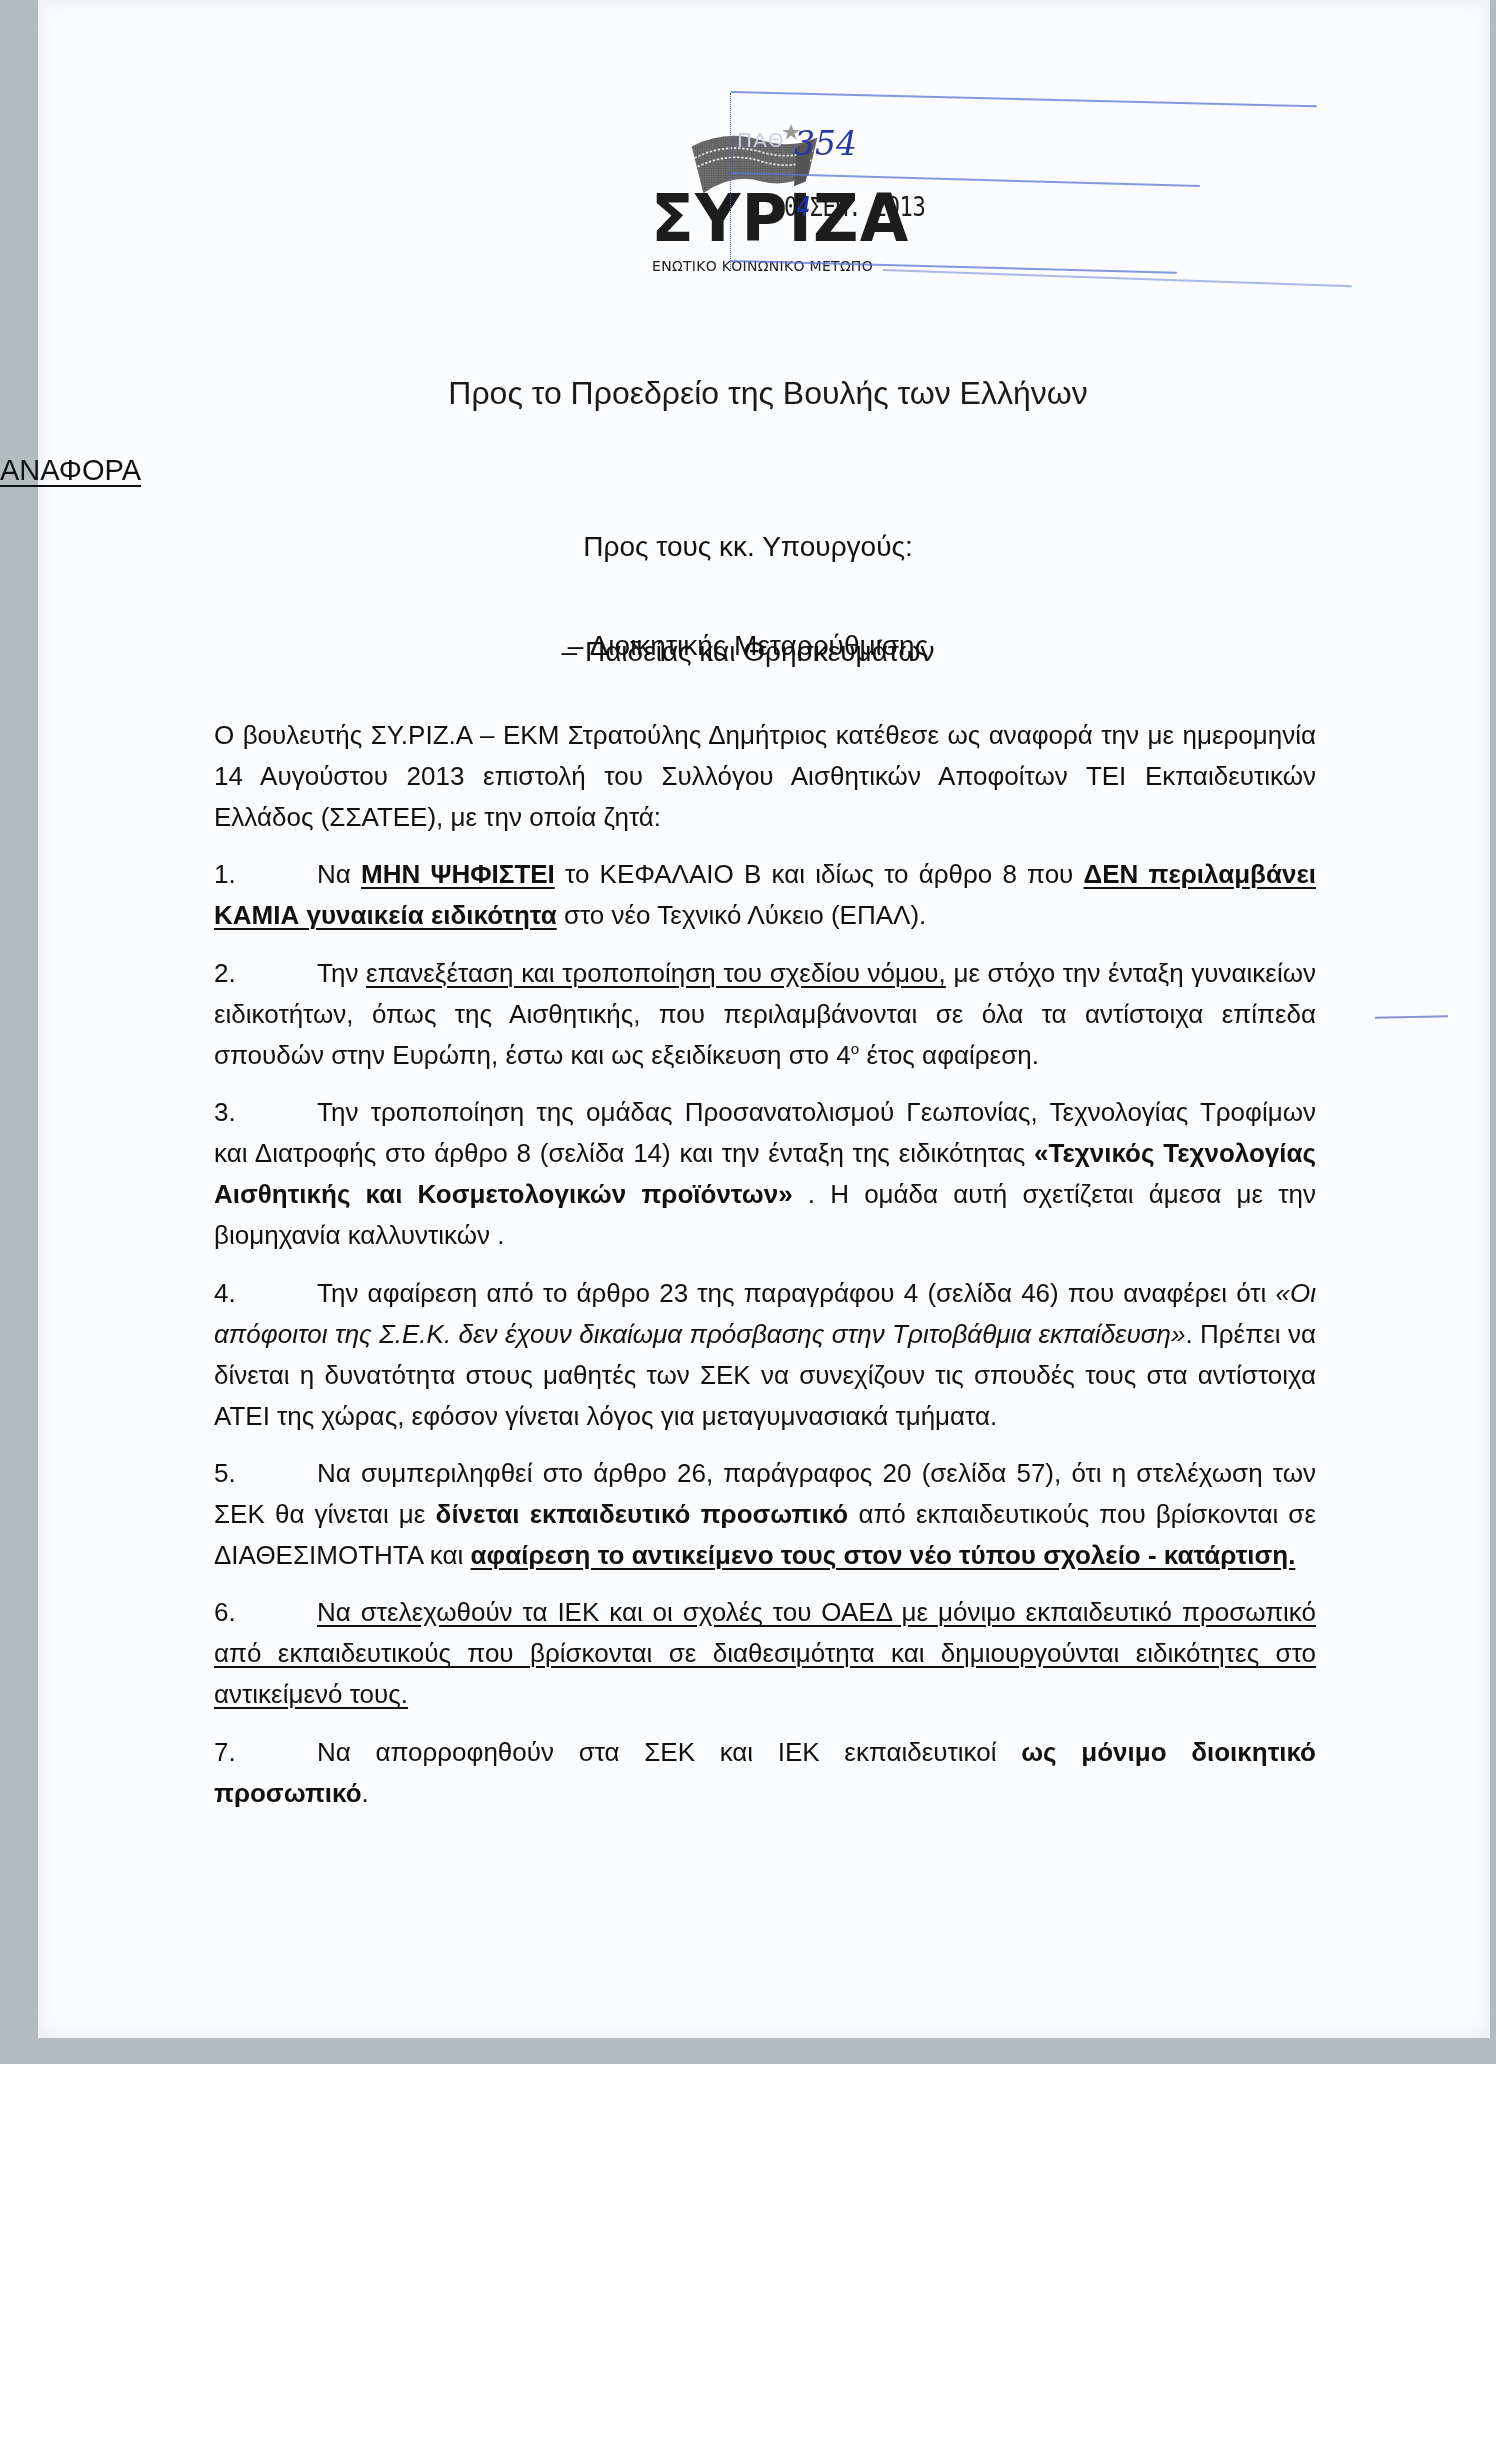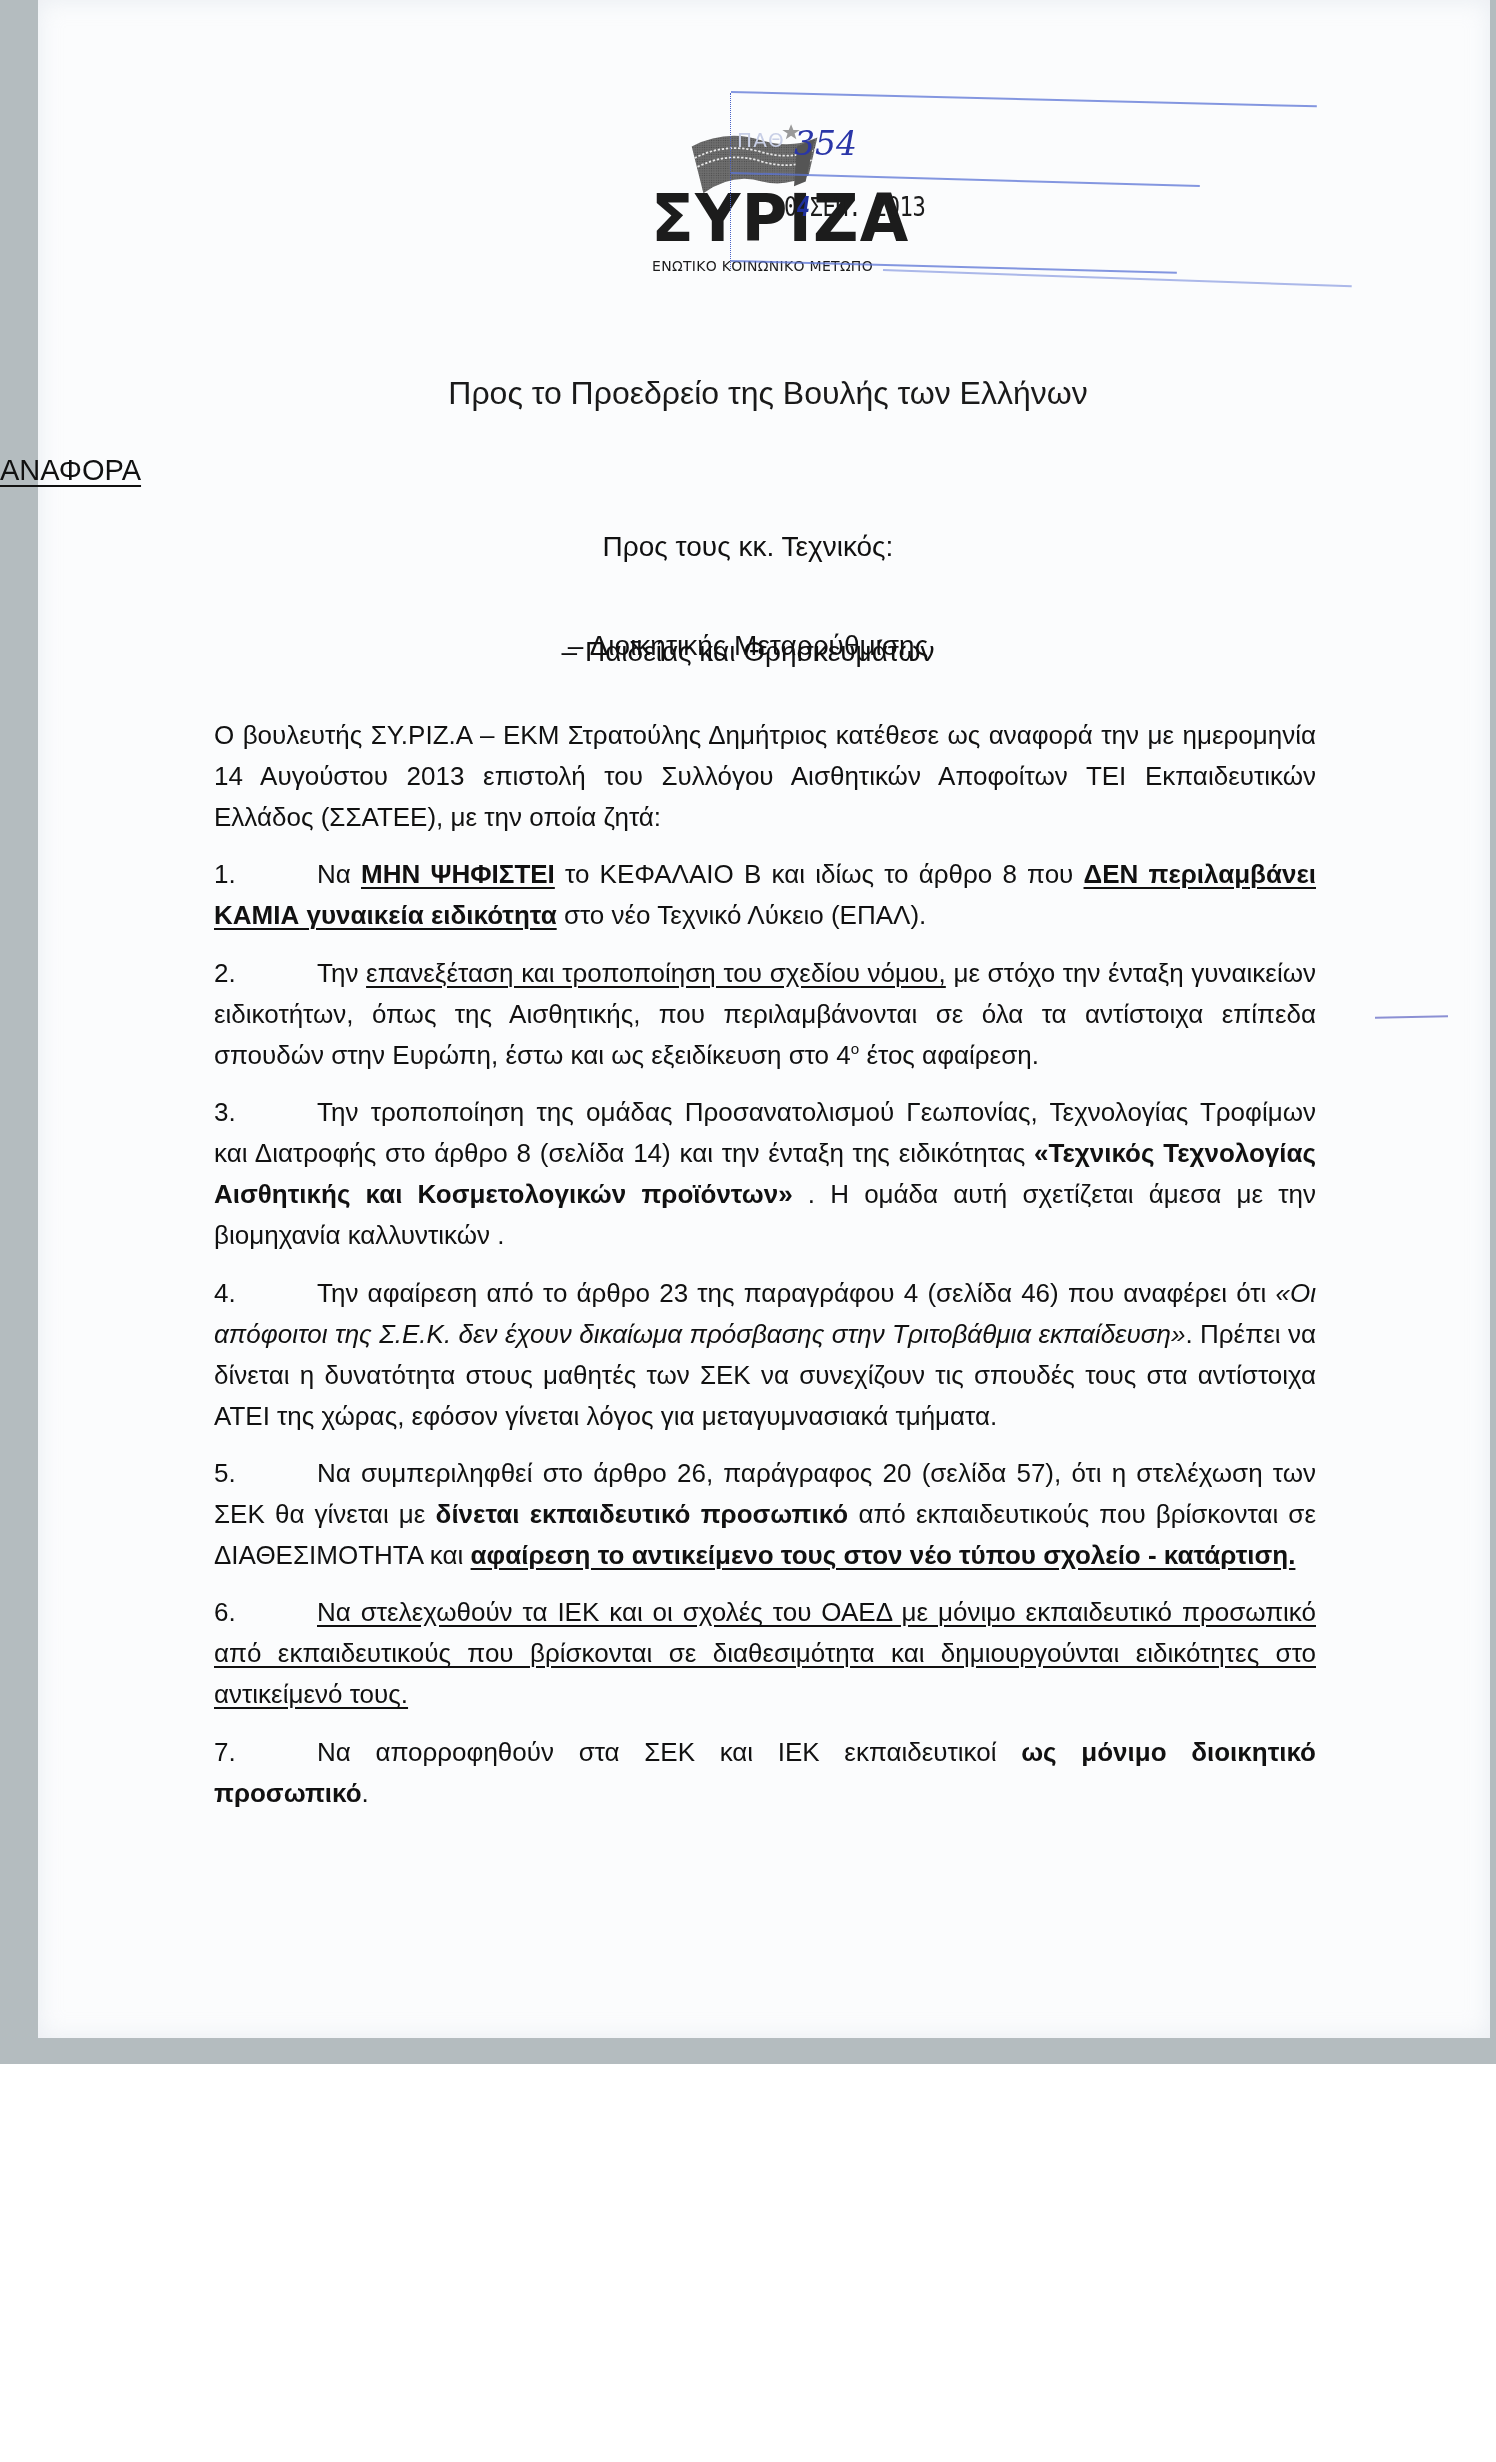--- a/index.html
+++ b/index.html
@@ -99,21 +99,21 @@
   <span class="pao">ΠΑΘ</span>
   <span class="num">354</span>
   <div class="date">
     <span>0</span><span class="slash">4</span><span>ΣΕΠ. 2013</span>
   </div>
 </div>
 <div class="margin-mark"></div>
 
 <div class="h-main">Προς το Προεδρείο της Βουλής των Ελλήνων</div>
 <div class="h-anafora">ΑΝΑΦΟΡΑ</div>
-<div class="h-pros">Προς τους κκ. Τεχνικός:</div>
+<div class="h-pros">Προς τους κκ. Υπουργούς:</div>
 <div class="h-min" style="top:592px;margin-top:44px;">– Παιδείας και Θρησκευμάτων</div>
 <div class="h-min" style="top:630px;">– Διοικητικής Μεταρρύθμισης</div>
 
 <div class="body">
   <p>Ο βουλευτής ΣΥ.ΡΙΖ.Α – ΕΚΜ Στρατούλης Δημήτριος κατέθεσε ως αναφορά την με ημερομηνία 14 Αυγούστου 2013 επιστολή του Συλλόγου Αισθητικών Αποφοίτων ΤΕΙ Εκπαιδευτικών Ελλάδος (ΣΣΑΤΕΕ), με την οποία ζητά:</p>
   <div id="items">
       <p><span class="num">1.</span><span class="">Να </span><span class="b u">ΜΗΝ ΨΗΦΙΣΤΕΙ</span><span class=""> το ΚΕΦΑΛΑΙΟ Β και ιδίως το άρθρο 8 που </span><span class="b u">ΔΕΝ περιλαμβάνει ΚΑΜΙΑ γυναικεία ειδικότητα</span><span class=""> στο νέο Τεχνικό Λύκειο (ΕΠΑΛ).</span></p>
       <p><span class="num">2.</span><span class="">Την </span><span class="u">επανεξέταση και τροποποίηση του σχεδίου νόμου,</span><span class=""> με στόχο την ένταξη γυναικείων ειδικοτήτων, όπως της Αισθητικής, που περιλαμβάνονται σε όλα τα αντίστοιχα επίπεδα σπουδών στην Ευρώπη, έστω και ως εξειδίκευση στο 4</span><sup class="">ο</sup><span class=""> έτος αφαίρεση.</span></p>
       <p><span class="num">3.</span><span class="">Την τροποποίηση της ομάδας Προσανατολισμού Γεωπονίας, Τεχνολογίας Τροφίμων και Διατροφής στο άρθρο 8 (σελίδα 14) και την ένταξη της ειδικότητας </span><span class="b">«Τεχνικός Τεχνολογίας Αισθητικής και Κοσμετολογικών προϊόντων»</span><span class=""> . Η ομάδα αυτή σχετίζεται άμεσα με την βιομηχανία καλλυντικών .</span></p>
       <p><span class="num">4.</span><span class="">Την αφαίρεση από το άρθρο 23 της παραγράφου 4 (σελίδα 46) που αναφέρει ότι </span><span class="i">«Οι απόφοιτοι της Σ.Ε.Κ. δεν έχουν δικαίωμα πρόσβασης στην Τριτοβάθμια εκπαίδευση»</span><span class="">. Πρέπει να δίνεται η δυνατότητα στους μαθητές των ΣΕΚ να συνεχίζουν τις σπουδές τους στα αντίστοιχα ΑΤΕΙ της χώρας, εφόσον γίνεται λόγος για μεταγυμνασιακά τμήματα.</span></p>

